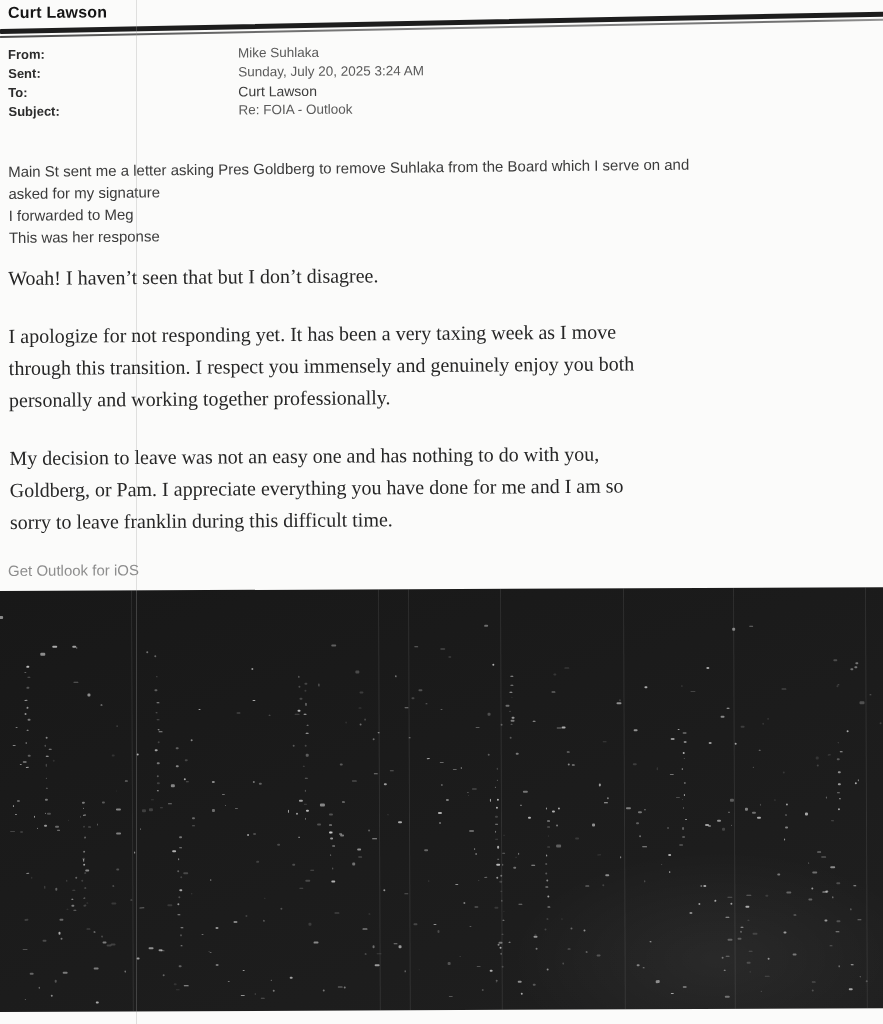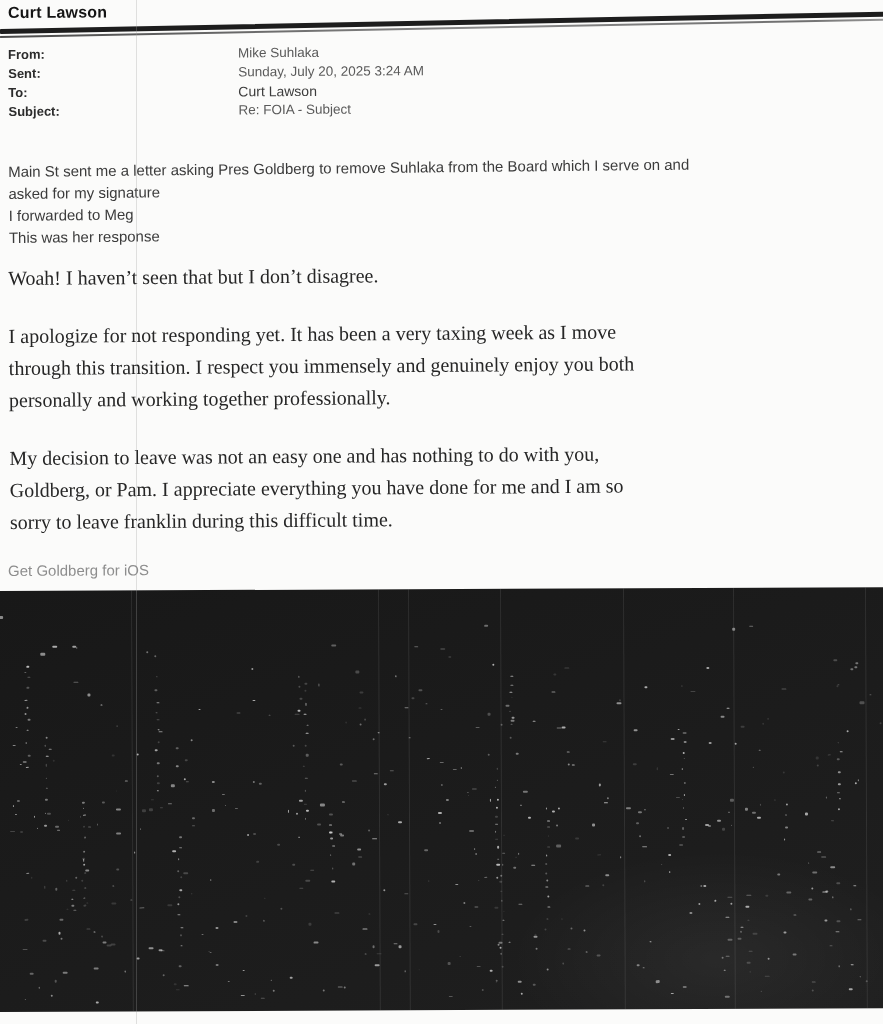--- a/index.html
+++ b/index.html
@@ -97,40 +97,40 @@
   <div class="meta-row">
     <div class="meta-label">Sent:</div>
     <div class="meta-value">Sunday, July 20, 2025 3:24 AM</div>
   </div>
   <div class="meta-row">
     <div class="meta-label">To:</div>
     <div class="meta-value strong">Curt Lawson</div>
   </div>
   <div class="meta-row">
     <div class="meta-label">Subject:</div>
-    <div class="meta-value">Re: FOIA - Subject</div>
+    <div class="meta-value">Re: FOIA - Outlook</div>
   </div>
 </div>
 
 <div class="intro-paragraph">Main St sent me a letter asking Pres Goldberg to remove Suhlaka from the Board which I serve on and
 asked for my signature
 I forwarded to Meg
 This was her response</div>
 
 <div class="response-block">
   <p class="response-paragraph">Woah! I haven’t seen that but I don’t disagree.</p>
   <p class="response-paragraph">I apologize for not responding yet. It has been a very taxing week as I move
 through this transition. I respect you immensely and genuinely enjoy you both
 personally and working together professionally.</p>
   <p class="response-paragraph">My decision to leave was not an easy one and has nothing to do with you,
 Goldberg, or Pam. I appreciate everything you have done for me and I am so
 sorry to leave franklin during this difficult time.</p>
 </div>
 
-<a href="#" class="outlook-link">Get Goldberg for iOS</a>
+<a href="#" class="outlook-link">Get Outlook for iOS</a>
 
 <div class="redaction-block">
   <div class="corner-glow"></div>
   <div style="position:absolute;left:0;top:0;width:100%;height:100%;">
       <div class="seam" style="left: 133px;"></div>
       <div class="seam" style="left: 380px;"></div>
       <div class="seam" style="left: 410px;"></div>
       <div class="seam" style="left: 502px;"></div>
       <div class="seam" style="left: 625px;"></div>
       <div class="seam" style="left: 735px;"></div>

